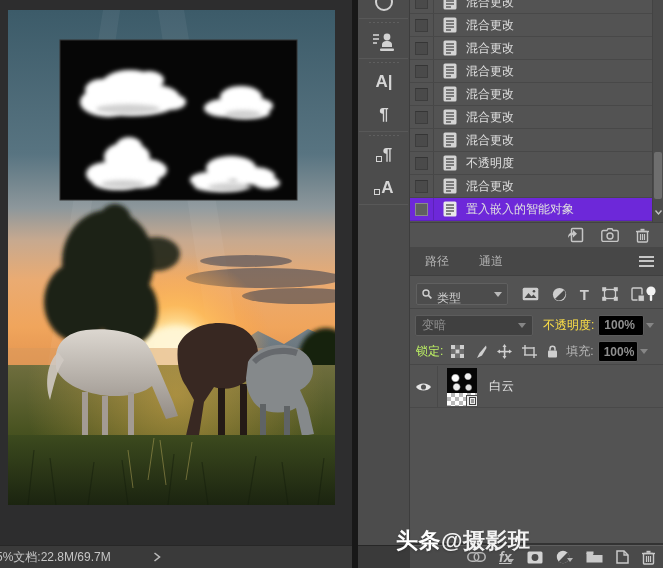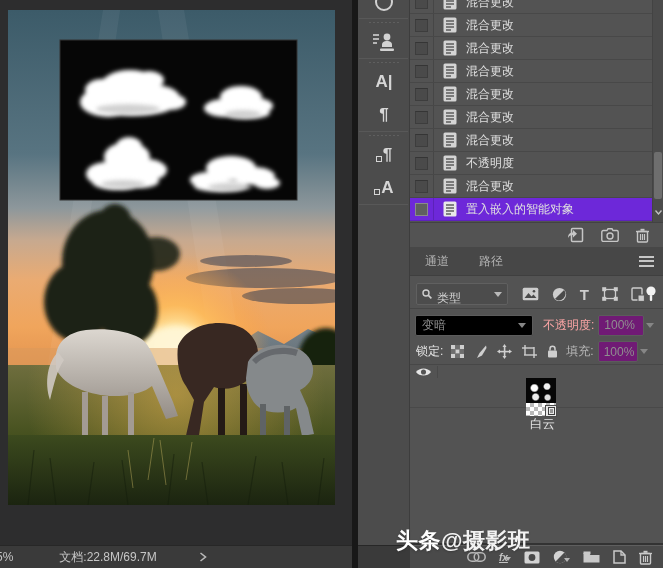--- a/index.html
+++ b/index.html
@@ -5,21 +5,21 @@
   * { margin:0; padding:0; box-sizing:border-box; }
   html,body { background:#222; }
   body { font-family:"Liberation Sans","DejaVu Sans",sans-serif; }
   .app { position:relative; width:663px; height:568px; background:#535353; overflow:hidden; color:#dcdcdc; font-size:12px; }
 
   
   .canvas-area { position:absolute; left:0; top:0; width:352px; height:545px; background:#2d2d2e; }
   .photo { position:absolute; left:8px; top:10px; width:327px; height:495px; }
   .status-left { position:absolute; left:0; top:545px; width:352px; height:23px; background:#3a3a3a; border-top:1px solid #272727; display:flex; align-items:center; color:#c6c6c6; overflow:hidden; }
   .status-zoom { margin-left:-4px; }
-  .status-doc { margin-left:46px; }
+  .status-doc { }
   .status-chev { margin-left:42px; display:flex; align-items:center; }
 
   .divider-v { position:absolute; left:352px; top:0; width:6px; height:568px; background:#181818; }
 
   
   .dock { position:absolute; left:358px; top:0; width:52px; height:545px; background:#4c4c4c; border-right:1px solid #3d3d3d; }
   .dock-btn { width:52px; height:33px; display:flex; align-items:center; justify-content:center; color:#d2d2d2; }
   .dock-sep { height:1px; background:#3e3e3e; border-bottom:1px solid #585858; margin:0 1px; }
   .grip { height:4px; margin:2px 10px 0 10px; background-image:radial-gradient(#5f5f5f 1px, transparent 1.2px); background-size:4px 3px; }
   .dock-bottom { position:absolute; left:358px; top:545px; width:52px; height:23px; background:#3a3a3a; border-top:1px solid #272727; }
@@ -55,32 +55,32 @@
 
   .lp-filter { position:absolute; left:0; top:33px; width:253px; height:29px; display:flex; align-items:center; padding:0 6px; border-bottom:1px solid #464646; }
   .search-select { width:92px; height:22px; background:#4c4c4c; border:1px solid #606060; border-radius:2px; display:flex; align-items:center; color:#d2d2d2; padding:0 5px; }
   .search-select .lbl { margin-left:5px;margin-top:8px; }
   .chev-down { width:0; height:0; border-left:4px solid transparent; border-right:4px solid transparent; border-top:5px solid #b9b9b9; margin-left:auto; }
   .chev-dim { border-top-color:#868686; }
   .filter-icons { display:flex; align-items:center; gap:13px; margin-left:14px; }
   .pin-toggle { margin-left:auto; display:flex; align-items:center; }
 
   .lp-blend { position:absolute; left:0; top:65px; width:253px; height:26px; display:flex; align-items:center; padding:0 5px; }
-  .dd { height:21px; background:#000000; border:1px solid #5c5c5c; border-radius:2px; display:flex; align-items:center; padding:0 6px; color:#8f8f8f; }
+  .dd { height:21px; background:#404040; border:1px solid #5c5c5c; border-radius:2px; display:flex; align-items:center; padding:0 6px; color:#8f8f8f; }
   .dd-blend { width:118px; }
-  .dim-label { color:#fca5a5; margin-left:10px; white-space:nowrap; }
-  .val-box { width:46px; height:21px; margin-left:4px; background:#701a75; border:1px solid #5c5c5c; border-radius:2px; display:flex; align-items:center; padding:0 5px; color:#8f8f8f; }
+  .dim-label { color:#fde047; margin-left:10px; white-space:nowrap; }
+  .val-box { width:46px; height:21px; margin-left:4px; background:#000000; border:1px solid #5c5c5c; border-radius:2px; display:flex; align-items:center; padding:0 5px; color:#8f8f8f;font-weight:bold; }
   .val-chev { margin-left:2px; }
 
   .lp-lock { position:absolute; left:0; top:92px; width:253px; height:26px; display:flex; align-items:center; padding:0 6px; border-bottom:1px solid #474747; }
-  .lock-label { color:#e5e5e5; }
+  .lock-label { color:#bef264; }
   .lock-icons { display:flex; align-items:center; gap:10px; margin-left:8px; }
 
   .lp-list { position:absolute; left:0; top:119px; width:253px; }
-  .lrow { height:42px; display:flex; align-items:center; border-bottom:1px solid #494949;flex-direction:column; }
+  .lrow { height:42px; display:flex; align-items:center; border-bottom:1px solid #494949; }
   .lrow.selected { background:#6e6e6e; }
   .eye-col { width:28px; align-self:stretch; display:flex; align-items:center; justify-content:center; border-right:1px solid #494949; }
   .eye-off { width:14px; height:14px; background:#4b4b4b; border:1px solid #3e3e3e; border-top-color:#373737; }
   .thumb-wrap { margin-left:9px; position:relative; }
   .thumb { width:30px; height:38px; position:relative; overflow:hidden; background:#000; }
   .thumb.sel-border { outline:1px solid #f2f2f2; outline-offset:1px; }
   .t-clouds { position:absolute; left:0; top:0; width:30px; height:25px; background-color:#060606;
     background-image:radial-gradient(circle at 28% 40%, #fff 0 3px, rgba(255,255,255,0) 4.5px),
                      radial-gradient(circle at 70% 34%, #f2f2f2 0 2.6px, rgba(255,255,255,0) 4px),
                      radial-gradient(circle at 32% 76%, #ececec 0 2.8px, rgba(255,255,255,0) 4.2px),
@@ -93,21 +93,21 @@
   .t-grad .gl { width:12px; background:#0b0b0b; }
   .t-grad .gr { flex:1; display:flex; flex-direction:column; }
   .t-grad .gr .top { height:45%; background:#3d3d3d; }
   .t-grad .gr .bot { flex:1; background:linear-gradient(180deg,#9f9f9f,#f0f0f0); }
   .t-photo { width:30px; height:38px; background:linear-gradient(180deg,#4a636e 0%,#6e8089 36%,#e2a668 47%,#ab6537 57%,#3c3f26 66%,#20270f 100%); }
   .so-badge { position:absolute; right:-1px; bottom:-1px; width:12px; height:12px; background:#e9e9e9; border:1px solid #4a4a4a; display:flex; align-items:center; justify-content:center; }
   .lname { margin-left:12px; color:#e3e3e3; font-size:12.5px; }
   .row-lock { margin-left:auto; margin-right:11px; display:flex; }
 
   .footer-right { position:absolute; left:410px; top:545px; width:253px; height:23px; background:#4a4a4a; border-top:1px solid #5f5f5f; box-shadow:0 -2px 0 #333; display:flex; align-items:center; gap:13px; padding-left:57px; }
-  .fx-label { font-style:italic; font-weight:bold; color:#c3c3c3; font-size:10px;text-decoration:underline; }
+  .fx-label { font-style:italic; font-weight:bold; color:#c3c3c3; font-size:14px;text-decoration:underline; }
   .tiny-chev { width:0; height:0; border-left:3px solid transparent; border-right:3px solid transparent; border-top:4px solid #b5b5b5; align-self:flex-end; margin-left:-3px; margin-bottom:2px; }
 
   .watermark { position:absolute; left:396px; top:526px; width:248px; z-index:20; font-size:22px; font-weight:bold; color:#fff; letter-spacing:.5px; text-shadow:0 1px 2px rgba(40,40,40,.55); white-space:nowrap; }
   .watermark .p2 { opacity:.93; }
 
   svg { display:block; }
 </style>
 </head>
 <body>
 
@@ -531,24 +531,24 @@
                 <line x1="8.5" y1="6" x2="8.5" y2="12"></line>
               </g>
             </svg>
         </span>
       </div>
     </div>
 
     <div class="layers">
       <div class="lp-tabs">
         <div class="tab">
+            <span>路径</span>
+          </div>
+        <div class="tab">
             <span>通道</span>
-          </div>
-        <div class="tab">
-            <span>路径</span>
           </div>
         <div class="lp-menu">
             <span class="bars"></span>
           </div>
       </div>
 
       <div class="lp-filter">
         <div class="search-select">
           <svg width="10" height="10" viewBox="0 0 10 10">
               <circle cx="4" cy="4" r="3" fill="none" stroke="#cfcfcf" stroke-width="1.4"></circle>

